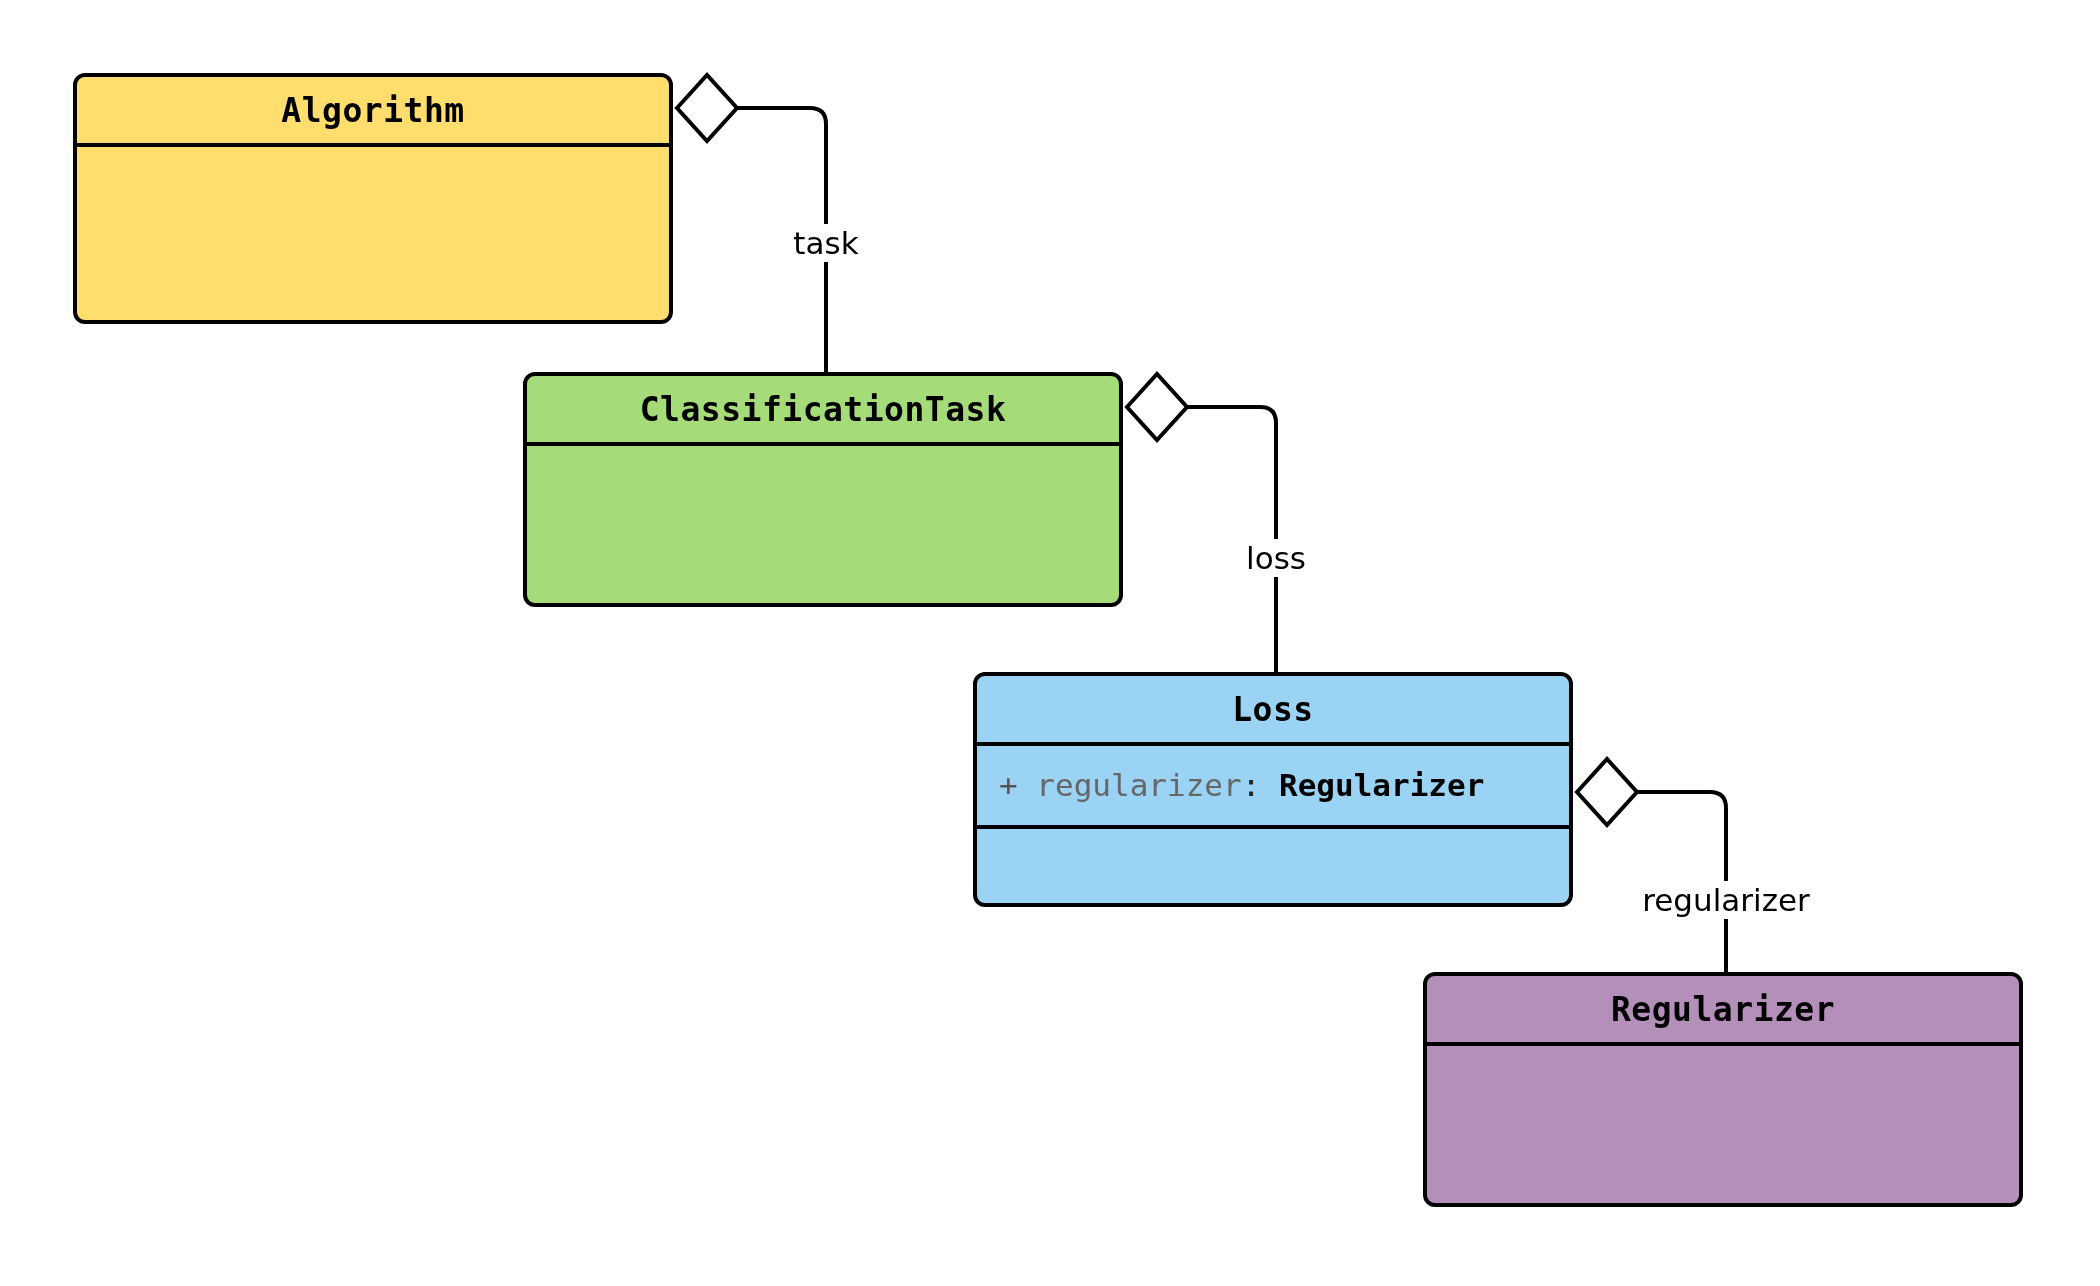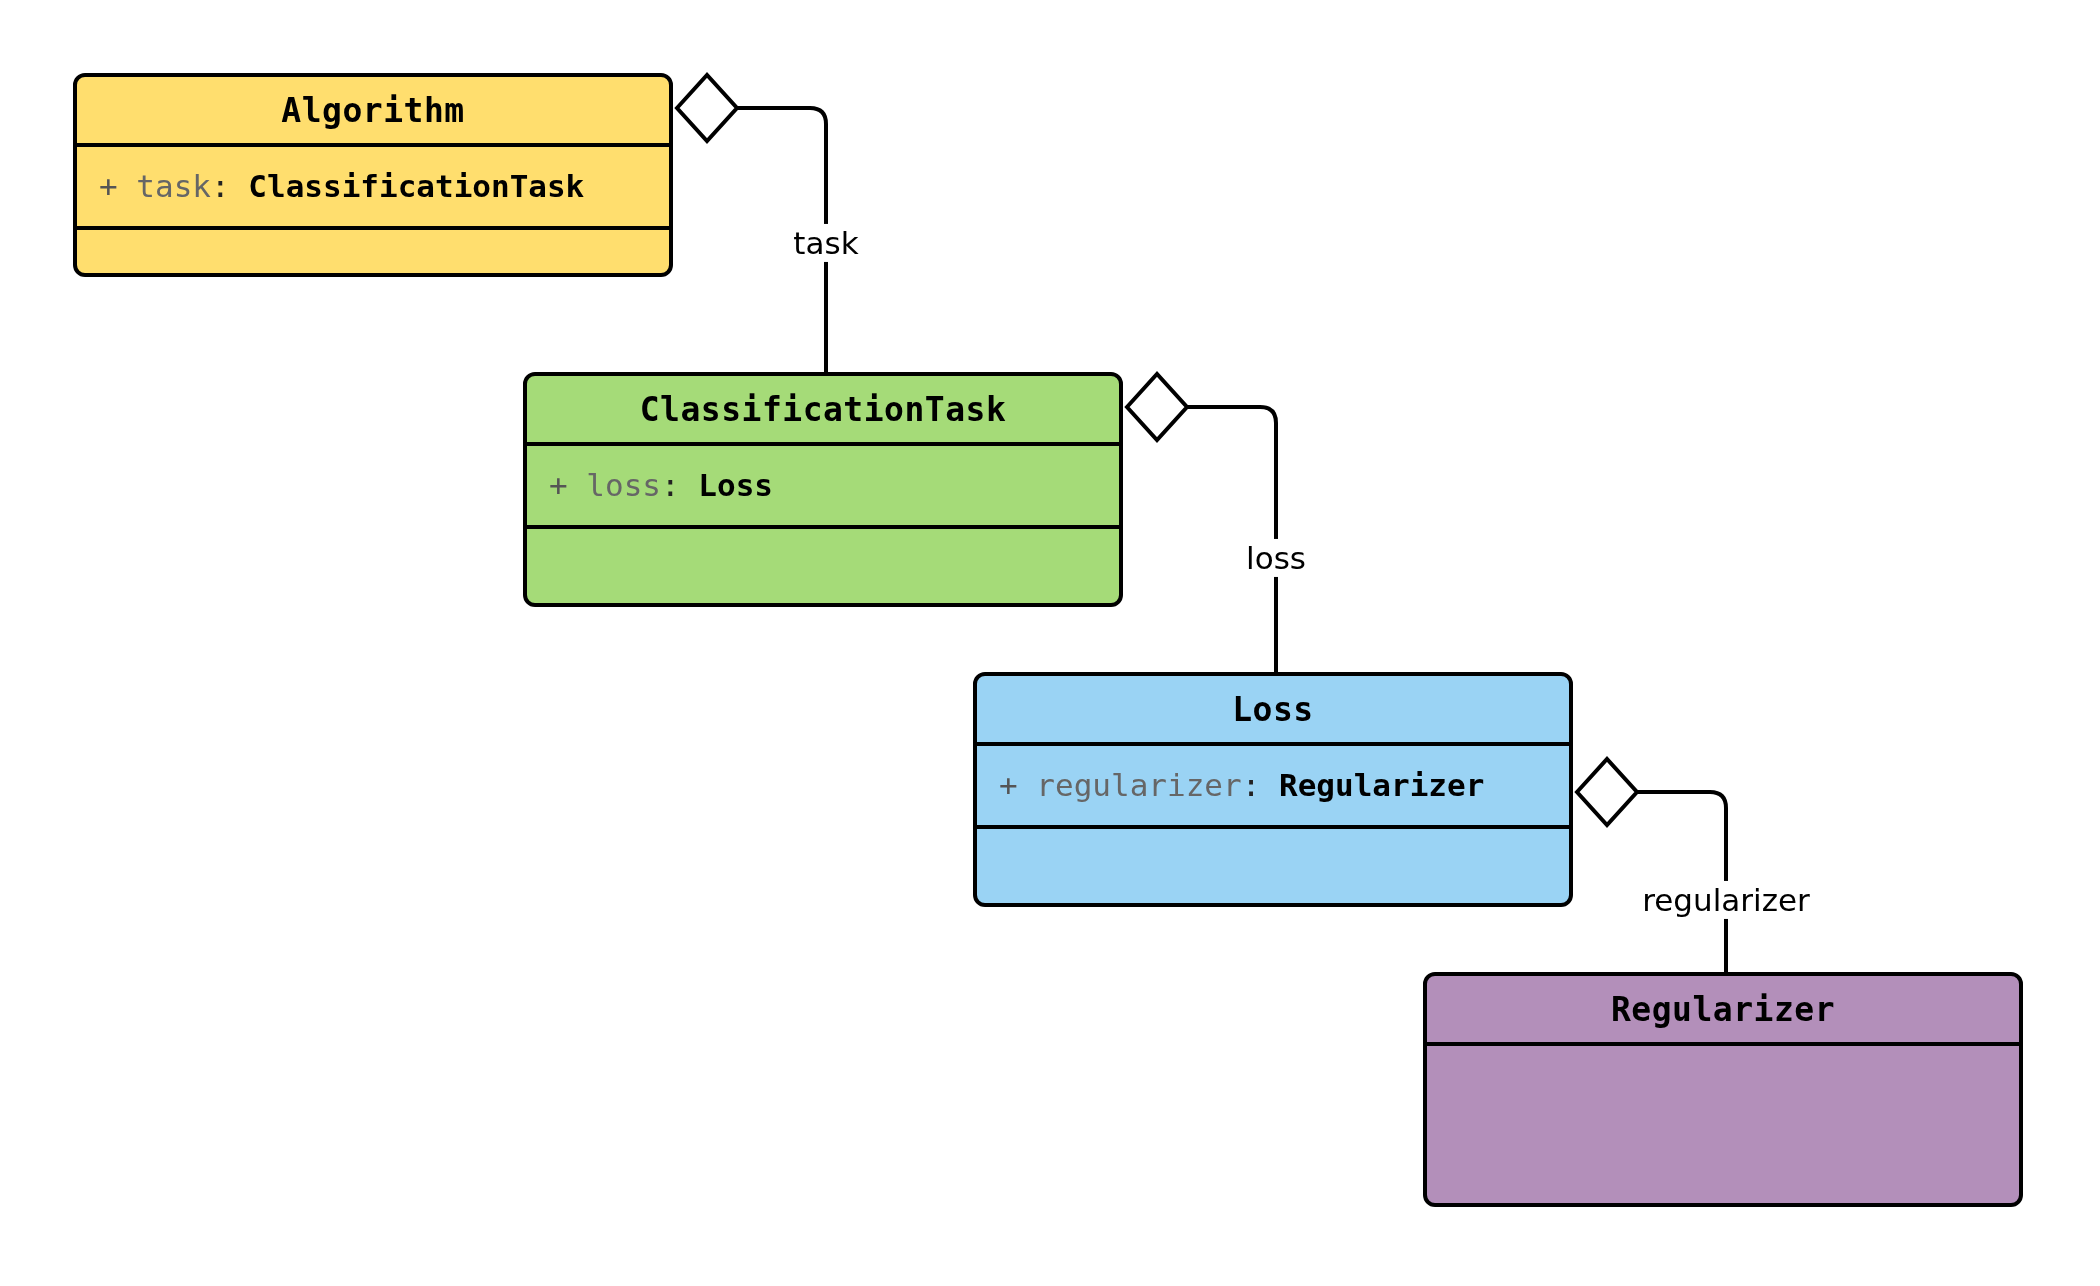--- a/index.html
+++ b/index.html
@@ -106,32 +106,26 @@
         <path d="M 1187 407 L 1260 407 Q 1276 407 1276 423 L 1276 672" fill="none" stroke="#000000" stroke-width="4" stroke-linecap="butt"></path>
         <polygon points="1127,407 1157,374 1187,407 1157,440" fill="#ffffff" stroke="#000000" stroke-width="4" stroke-linejoin="miter"></polygon>
       </g>
       <g>
         <path d="M 1637 792 L 1710 792 Q 1726 792 1726 808 L 1726 972" fill="none" stroke="#000000" stroke-width="4" stroke-linecap="butt"></path>
         <polygon points="1577,792 1607,759 1637,792 1607,825" fill="#ffffff" stroke="#000000" stroke-width="4" stroke-linejoin="miter"></polygon>
       </g>
     </svg>
 
   <div id="node-layer">
-      <div class="uml-class" style="left: 73px; top: 73px; width: 600px; height: 204px; background: rgb(255, 222, 110);">
+      <div class="uml-class" style="left: 73px; top: 73px; width: 600px; height: 251px; background: rgb(255, 222, 110);">
         <div class="uml-title">Algorithm</div>
-        <div class="uml-attrs">
-          <div class="uml-attr-line"><span class="attr-vis">+</span>&nbsp;<span class="attr-name">task</span><span class="attr-colon">:</span>&nbsp;<span class="attr-type">ClassificationTask</span></div>
-        </div>
         <div class="uml-ops"></div>
       </div>
       <div class="uml-class" style="left: 523px; top: 372px; width: 600px; height: 235px; background: rgb(165, 219, 120);">
         <div class="uml-title">ClassificationTask</div>
-        <div class="uml-attrs">
-          <div class="uml-attr-line"><span class="attr-vis">+</span>&nbsp;<span class="attr-name">loss</span><span class="attr-colon">:</span>&nbsp;<span class="attr-type">Loss</span></div>
-        </div>
         <div class="uml-ops"></div>
       </div>
       <div class="uml-class" style="left: 973px; top: 672px; width: 600px; height: 235px; background: rgb(154, 211, 244);">
         <div class="uml-title">Loss</div>
         <div class="uml-attrs">
           <div class="uml-attr-line"><span class="attr-vis">+</span>&nbsp;<span class="attr-name">regularizer</span><span class="attr-colon">:</span>&nbsp;<span class="attr-type">Regularizer</span></div>
         </div>
         <div class="uml-ops"></div>
       </div>
       <div class="uml-class" style="left: 1423px; top: 972px; width: 600px; height: 235px; background: rgb(179, 143, 186);">

